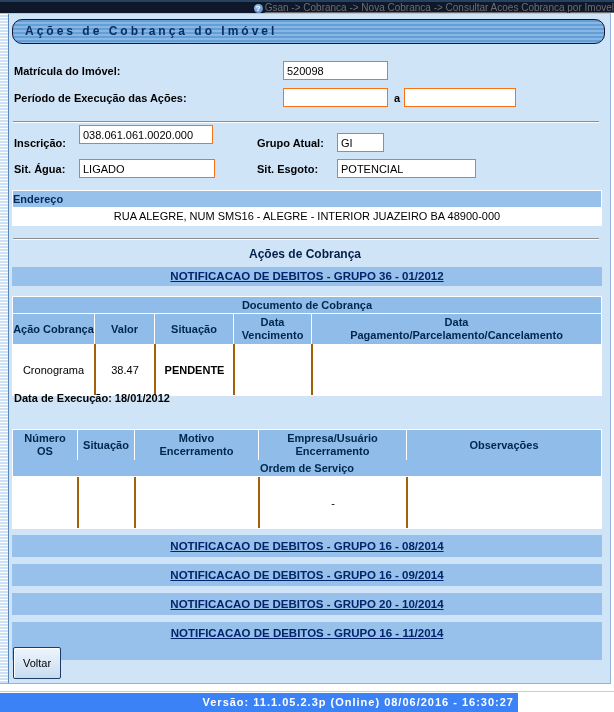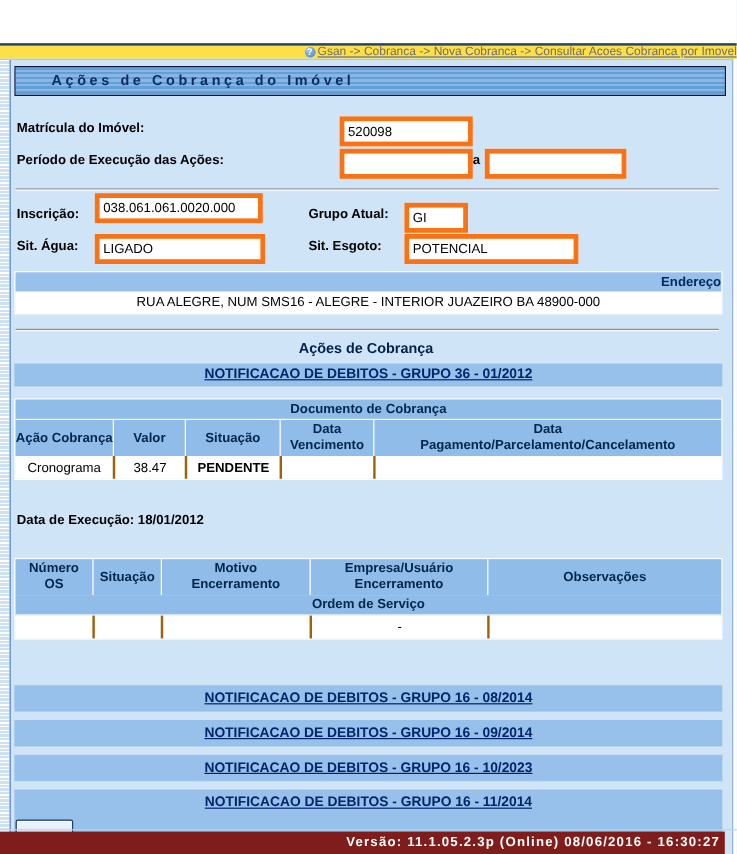--- a/index.html
+++ b/index.html
@@ -4,24 +4,23 @@
 <style>
   html,body { margin:0; padding:0; }
   body {
     width:614px; height:712px; position:relative; overflow:hidden;
     background:#ffffff;
     font-family:"Liberation Sans", sans-serif; font-size:11px; color:#000;
   }
 
   
   .topbar {
-    height:11px; border-top:2px solid #26425f; background:#fde047;
+    height:11px; border-top:2px solid #26425f; background:#0f172a;
     text-align:right; line-height:11px; font-size:10px; white-space:nowrap;
     overflow:hidden;
-    margin-top:36px;
   }
   .help-icon {
     display:inline-block; width:9px; height:9px; border-radius:50%;
     background:radial-gradient(circle at 30% 30%, #9ec4ee, #4d7fc0);
     color:#fff; font-size:8px; line-height:9px; text-align:center;
     vertical-align:middle; margin-right:2px; font-weight:bold;
   }
   .breadcrumb-link { color:#6e6e6e; text-decoration:underline; cursor:pointer; }
 
   
@@ -32,42 +31,42 @@
     border-bottom:1px solid #93b4d9; box-sizing:border-box;
   }
   .stripe {
     position:absolute; left:0; top:0; bottom:0; width:8px;
     background:repeating-linear-gradient(180deg,#ffffff 0 1px,#cde1f6 1px 3px);
     border-right:1px solid #5a86b8;
   }
 
   .title-bar {
     position:absolute; left:12px; top:5px; width:593px; height:25px;
-    border:1px solid #15153a; border-radius:0; box-sizing:border-box;
+    border:1px solid #15153a; border-radius:10px; box-sizing:border-box;
     background:repeating-linear-gradient(180deg,#639ed5 0 2px,#87b6e7 2px 4px);
     color:#0b2d5e; font-weight:bold; font-size:12px; letter-spacing:3px;
-    line-height:23px; padding-left:30px;
+    line-height:23px; padding-left:12px;
   }
 
   .lbl { position:absolute; font-weight:bold; color:#000; line-height:20px; white-space:nowrap; }
   .inp {
-    position:absolute; height:15px; border:4px solid #f97316; background:#fff;
+    position:absolute; height:15px; border:1px solid #f97316; background:#fff;
     font-family:"Liberation Sans",sans-serif; font-size:11px; color:#000;
     padding:1px 3px; margin:0;
   }
   .rule {
     position:absolute; left:13px; width:586px; height:0;
     border-top:1px solid #8e8e8e; border-bottom:1px solid #fafcff;
   }
 
   
   .sect { position:absolute; left:12px; width:590px; border:1px solid #fff; box-sizing:border-box; }
   .sect-bar {
     height:16px; background:#97c1ea; color:#002a5c; font-weight:bold;
-    text-align:right; line-height:16px;
+    text-align:left; line-height:16px;
   }
   .sect-row {
     height:18px; background:#ffffff; text-align:center; line-height:18px; color:#000;
   }
 
   .center-title {
     position:absolute; left:0; width:100%; text-align:center;
     font-weight:bold; font-size:12px; color:#041f4a;
   }
 
@@ -88,40 +87,40 @@
     border:1px solid #fff; font-size:11px;
   }
   table.tbl th {
     background:#8fbce8; color:#00264d; font-weight:bold; text-align:center;
     padding:0; white-space:pre-line; line-height:13px;
   }
   th.trow { height:16px; border-bottom:1px solid #fff; }
   th.col  { height:30px; }
   th.col + th.col { border-left:1px solid #fff; }
   table.tbl td {
-    background:#ffffff; height:19px; text-align:center; padding:0 2px; color:#000;
+    background:#ffffff; height:19px; text-align:center; padding:16px 2px; color:#000;
   }
   table.tbl td + td { border-left:2px solid #a16207; }
   td.blue { background:#d0e4f8; }
   td.bold { font-weight:bold; }
 
   .btn {
     position:absolute; left:13px; top:633px; width:48px; height:32px;
     background:linear-gradient(#eef5fd,#c8dcf0);
     border:1px solid #1d3d66; border-radius:2px;
     box-shadow:inset 1px 1px 0 #ffffff;
     font-family:"Liberation Sans",sans-serif; font-size:11px; color:#000;
     text-align:center; line-height:18px; cursor:pointer; padding:0;
   }
 
   
   .footer-line { position:absolute; left:0; bottom:20px; width:614px; height:1px; background:#b9d2ec; }
   .footer {
-    position:absolute; left:0; bottom:0; width:604px; height:19px;
-    background:#7f1d1d; color:#ffffff; font-weight:bold; font-size:11px;
+    position:absolute; left:0; bottom:0; width:518px; height:19px;
+    background:#3b82f6; color:#ffffff; font-weight:bold; font-size:11px;
     line-height:19px; text-align:right; padding-right:4px; box-sizing:border-box;
     letter-spacing:1px; white-space:nowrap;
   }
 </style>
 </head>
 <body>
 
 <div class="topbar">
   <span class="help-icon">?</span><span class="breadcrumb-link">Gsan -&gt; Cobranca -&gt; Nova Cobranca -&gt; Consultar Acoes Cobranca por Imovel</span>
 </div>
@@ -229,21 +228,21 @@
   </tbody>
     </table>
 
   <div class="linkbar" style="top:521px; height:22px; line-height:22px;">
     <a>NOTIFICACAO DE DEBITOS - GRUPO 16 - 08/2014</a>
   </div>
   <div class="linkbar" style="top:550px; height:22px; line-height:22px;">
     <a>NOTIFICACAO DE DEBITOS - GRUPO 16 - 09/2014</a>
   </div>
   <div class="linkbar" style="top:579px; height:22px; line-height:22px;">
-    <a>NOTIFICACAO DE DEBITOS - GRUPO 16 - 10/2023</a>
+    <a>NOTIFICACAO DE DEBITOS - GRUPO 20 - 10/2014</a>
   </div>
   <div class="linkbar" style="top:608px; height:38px; line-height:22px;">
     <a>NOTIFICACAO DE DEBITOS - GRUPO 16 - 11/2014</a>
   </div>
 
   <button class="btn">Voltar</button>
 </div>
 
 <div class="footer-line"></div>
 <div class="footer">Versão: 11.1.05.2.3p (Online) 08/06/2016 - 16:30:27</div>

